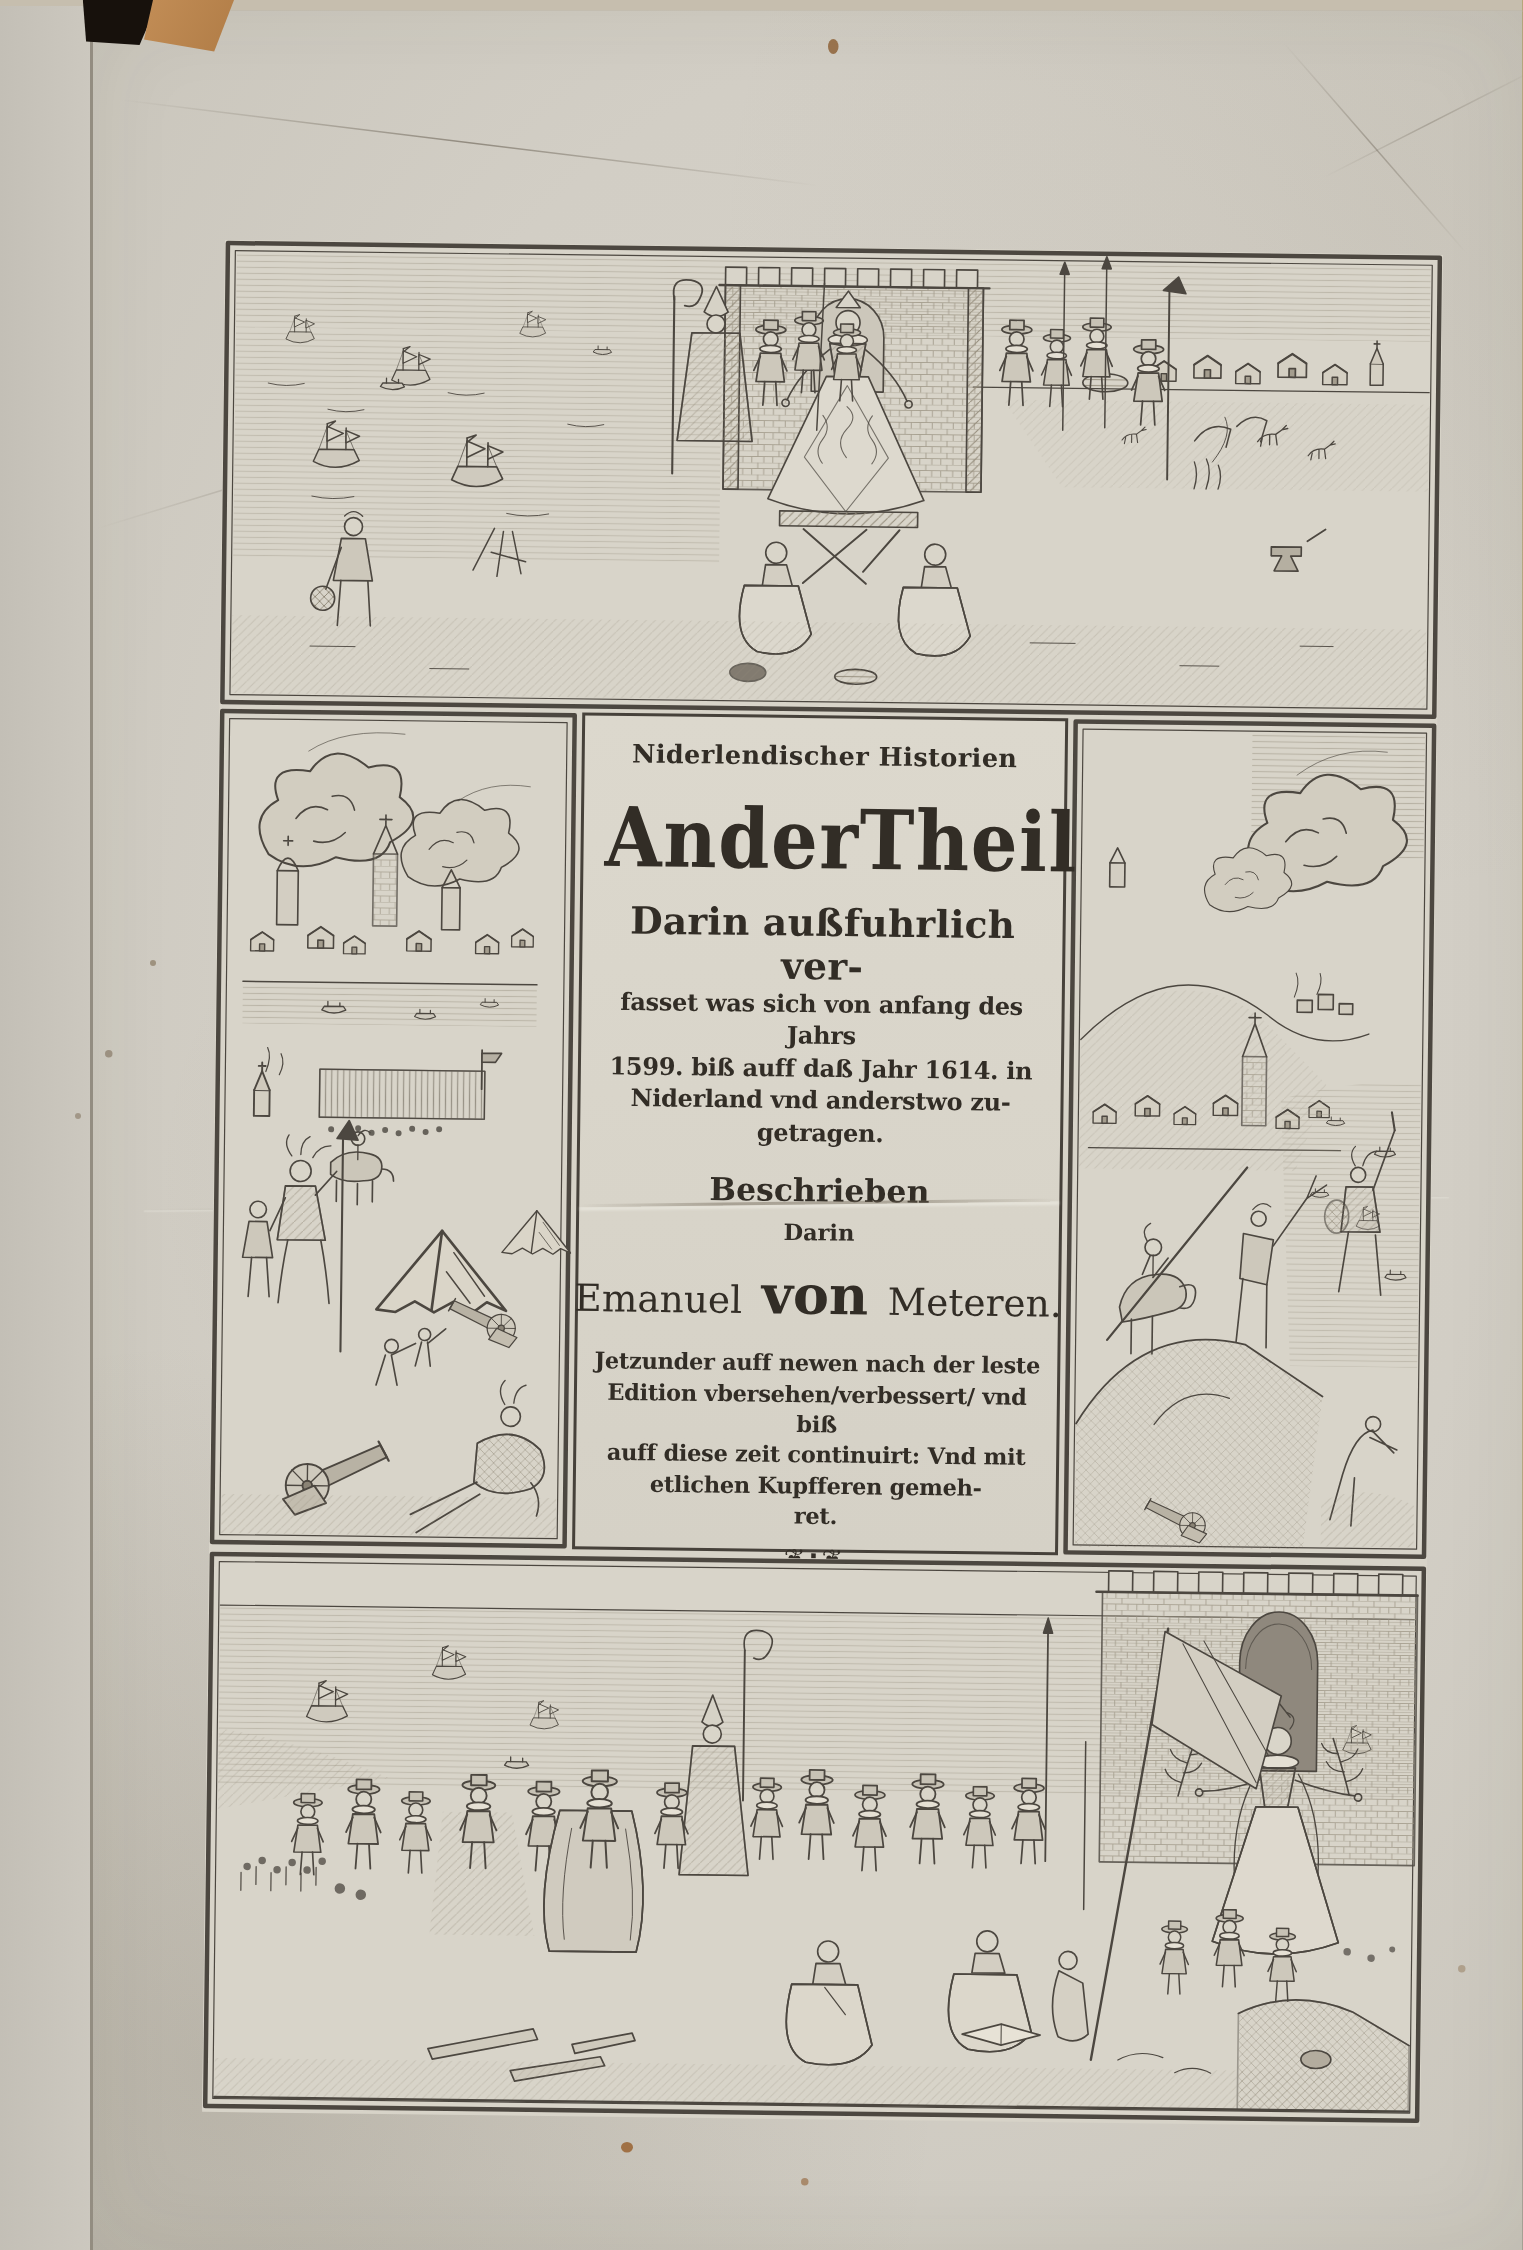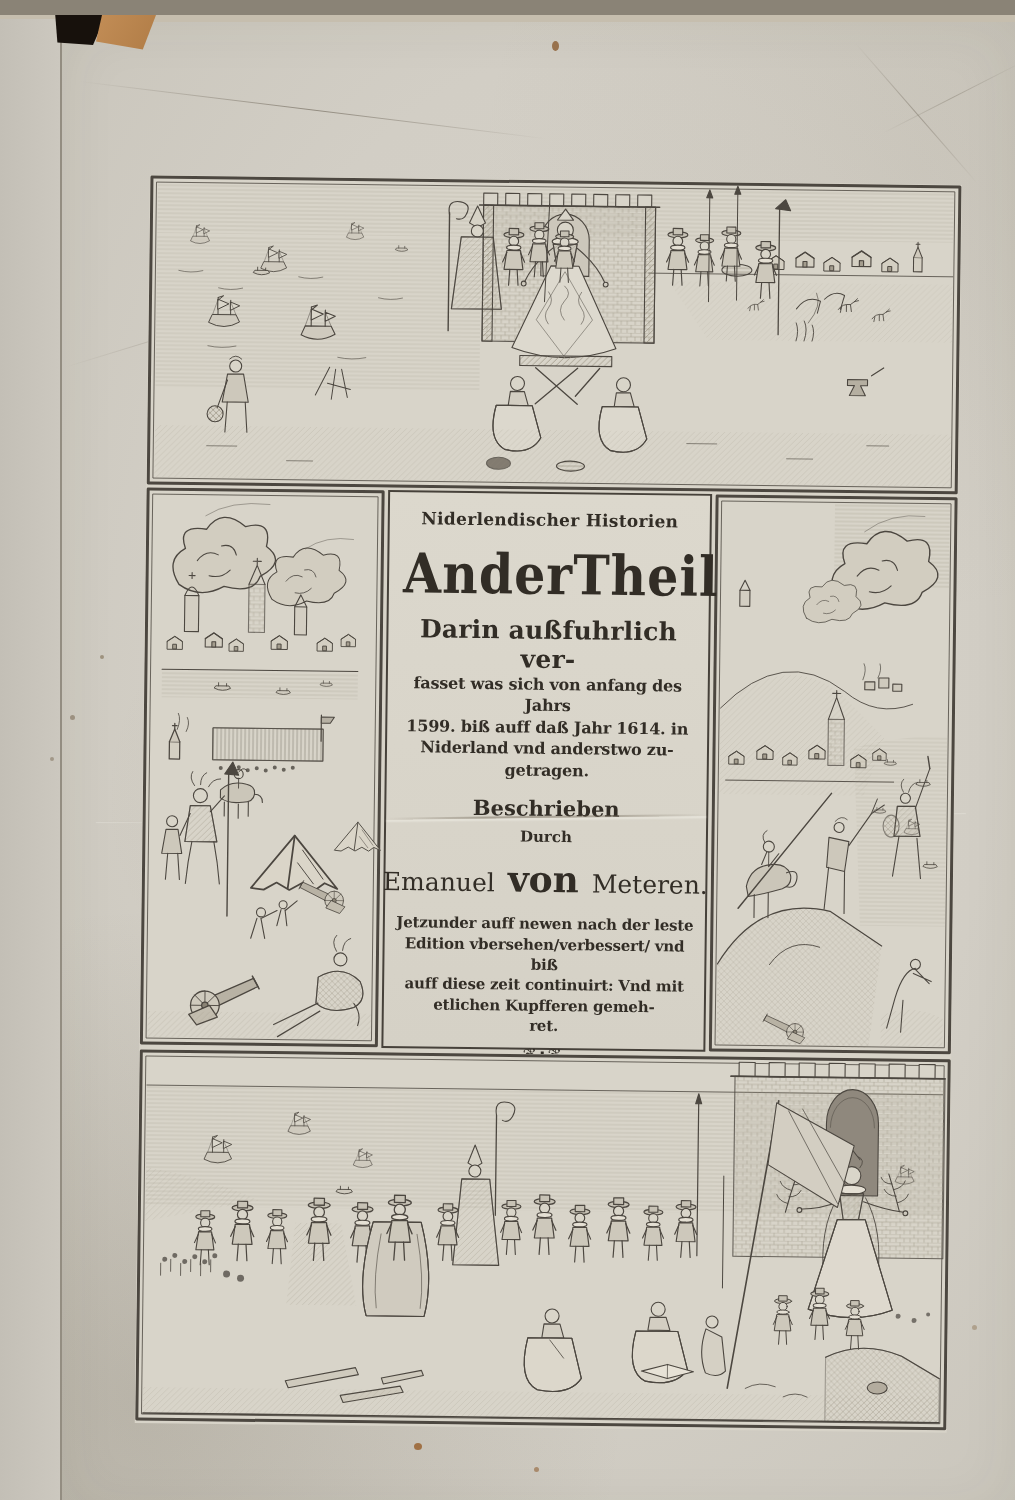--- a/index.html
+++ b/index.html
@@ -1,16 +1,16 @@
 <!DOCTYPE html>
 <html><head>
 <meta charset="utf-8">
 <style>
   html,body{margin:0;padding:0;width:1015px;height:1500px;overflow:hidden;background:#8a8376;}
-  .photo{position:relative;width:1015px;height:1340px;background:#eab308;font-family:"DejaVu Serif",serif;margin-top:15px;}
+  .photo{position:relative;width:1015px;height:1340px;background:#eab308;font-family:"DejaVu Serif",serif;}
   .topedge{position:absolute;left:0;top:0;width:1015px;height:7px;background:#c6beae;border-bottom:1px solid #a59d8c;}
   .underpage{position:absolute;left:0;top:4px;width:60px;height:1496px;background:linear-gradient(to right,#c3bfb6,#ccc8bf);border-right:2px solid #938d81;}
   .page{position:absolute;left:62px;top:7px;width:953px;height:1493px;
         background:radial-gradient(ellipse at 55% 45%, #d6d2c9 0%, #d2cec5 55%, #c8c4ba 100%);
         box-shadow:inset 0 0 60px rgba(60,50,35,.07);}
   .page::before{content:"";position:absolute;inset:0;
         background:
           radial-gradient(circle at 30% 52%, rgba(130,115,90,.07), transparent 24%),
           radial-gradient(circle at 48% 56%, rgba(120,105,80,.08), transparent 18%),
           radial-gradient(circle at 8% 92%, rgba(90,80,60,.16), transparent 30%),
@@ -415,21 +415,21 @@
       <div class="main-title">
         <span>Ander</span>
         <span>Theil</span>
       </div>
       <div class="sub1">Darin außfuhrlich ver-</div>
       <div class="sub">fasset was sich von anfang des Jahrs</div>
       <div class="sub">1599. biß auff daß Jahr 1614. in</div>
       <div class="sub">Niderland vnd anderstwo zu-</div>
       <div class="sub">getragen.</div>
       <div class="besch">Beschrieben</div>
-      <div class="durch">Durch</div>
+      <div class="durch">Darin</div>
       <div class="author">
         <span>Emanuel</span>
         <span class="von">von</span>
         <span>Meteren.</span>
       </div>
       <div class="edition">
         <div>Jetzunder auff newen nach der leste</div>
         <div>Edition vbersehen/verbessert/ vnd biß</div>
         <div>auff diese zeit continuirt: Vnd mit</div>
         <div>etlichen Kupfferen gemeh-</div>

